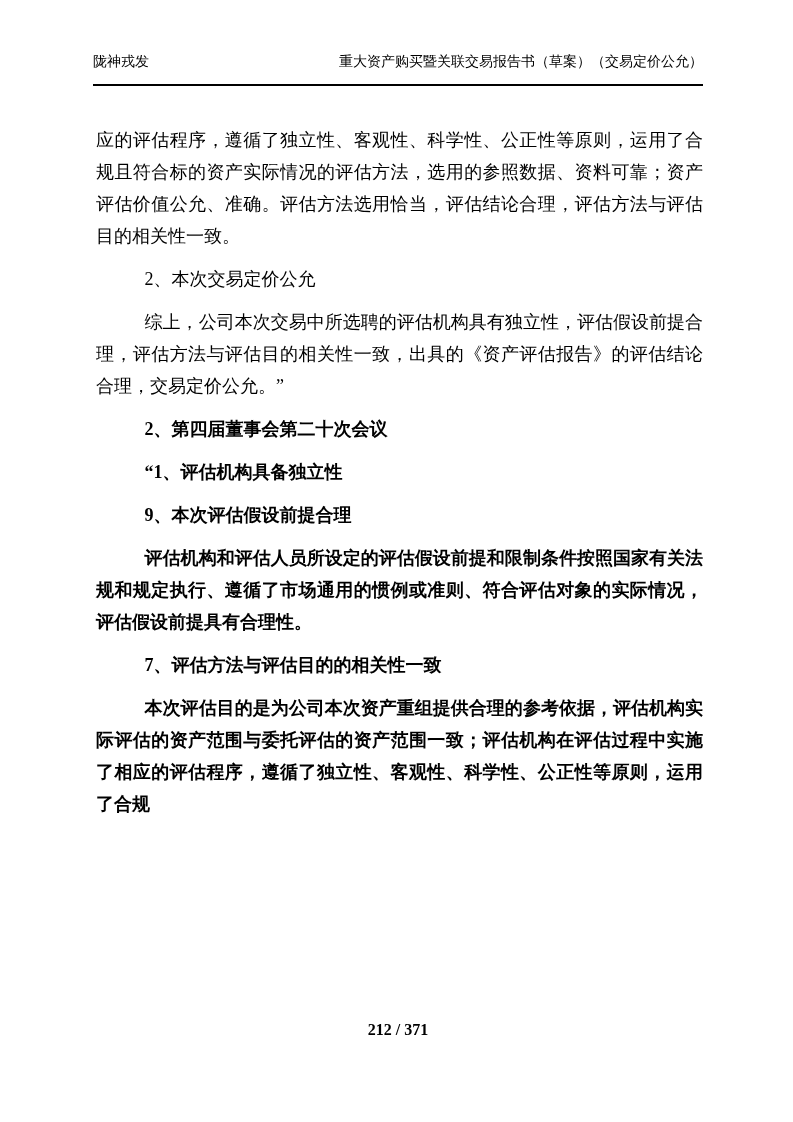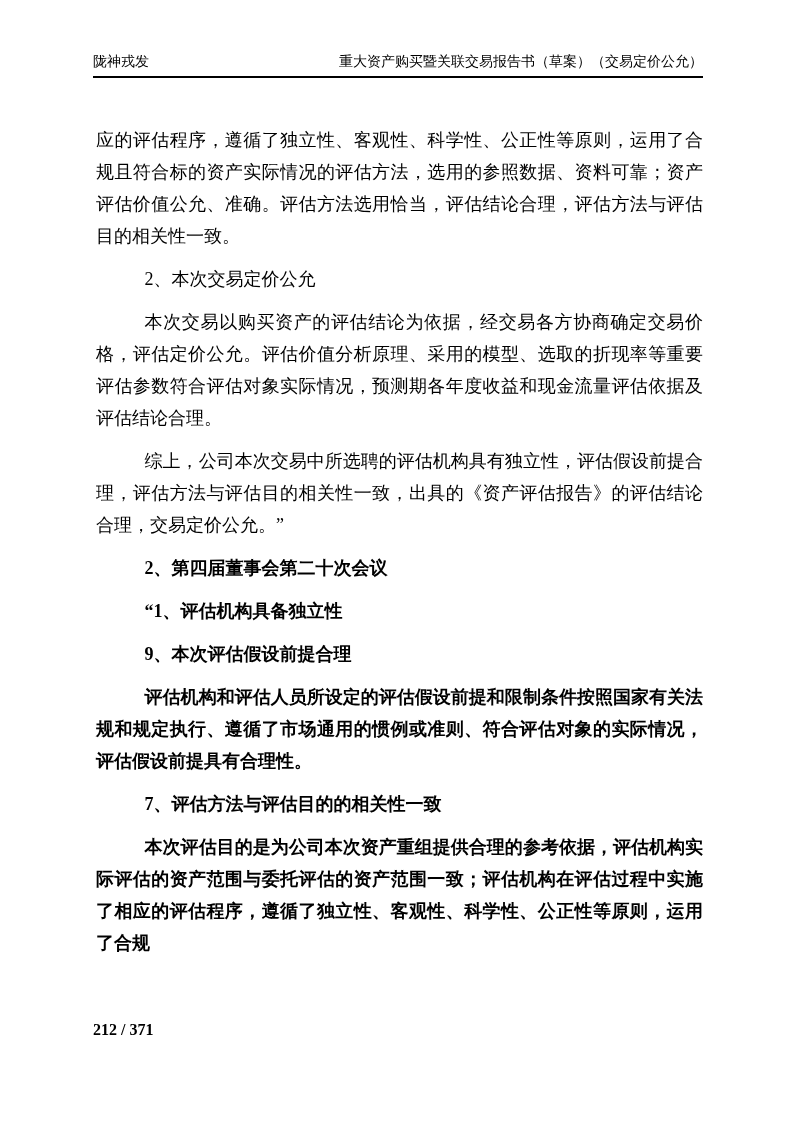--- a/index.html
+++ b/index.html
@@ -21,21 +21,21 @@
     position: absolute;
     top: 52px;
     left: 93px;
     right: 90px;
     display: flex;
     justify-content: space-between;
     align-items: flex-end;
     font-size: 14px;
     line-height: 20px;
     border-bottom: 2px solid #000000;
-    padding-bottom: 4px;
+    padding-bottom: 12px;
   }
   .header .left-text { white-space: nowrap; }
   .header .right-text { white-space: nowrap; }
   .content {
     position: absolute;
     top: 92px;
     left: 96px;
     right: 90px;
     font-size: 18px;
     line-height: 32px;
@@ -48,40 +48,39 @@
   .content p:first-child {
     margin-top: 0;
   }
   .indent { text-indent: 2.7em; }
   .bold { font-weight: 700; }
   .footer {
     position: absolute;
     top: 1020px;
     left: 93px;
     right: 90px;
-    text-align: left;
+    text-align: center;
     font-size: 16px;
     line-height: 20px;
     font-weight: 700;
   }
 </style>
 </head>
 <body>
 
 <div class="page">
 
   <div class="header">
     <span class="left-text">陇神戎发</span>
     <span class="right-text">重大资产购买暨关联交易报告书（草案）（交易定价公允）</span>
   </div>
 
   <div class="content">
     <p class="para">应的评估程序，遵循了独立性、客观性、科学性、公正性等原则，运用了合规且符合标的资产实际情况的评估方法，选用的参照数据、资料可靠；资产评估价值公允、准确。评估方法选用恰当，评估结论合理，评估方法与评估目的相关性一致。</p>
     <p class="para indent">2、本次交易定价公允</p>
-    <p class="para indent">本次交易以购买资产的评估结论为依据，经交易各方协商确定交易价格，评估定价公允。评估价值分析原理、采用的模型、选取的折现率等重要评估参数符合评估对象实际情况，预测期各年度收益和现金流量评估依据及评估结论合理。</p>
     <p class="para indent">综上，公司本次交易中所选聘的评估机构具有独立性，评估假设前提合理，评估方法与评估目的相关性一致，出具的《资产评估报告》的评估结论合理，交易定价公允。”</p>
     <p class="para indent bold">2、第四届董事会第二十次会议</p>
     <p class="para indent bold">“1、评估机构具备独立性</p>
     <p class="para indent bold">9、本次评估假设前提合理</p>
     <p class="para indent bold">评估机构和评估人员所设定的评估假设前提和限制条件按照国家有关法规和规定执行、遵循了市场通用的惯例或准则、符合评估对象的实际情况，评估假设前提具有合理性。</p>
     <p class="para indent bold">7、评估方法与评估目的的相关性一致</p>
     <p class="para indent bold">本次评估目的是为公司本次资产重组提供合理的参考依据，评估机构实际评估的资产范围与委托评估的资产范围一致；评估机构在评估过程中实施了相应的评估程序，遵循了独立性、客观性、科学性、公正性等原则，运用了合规</p>
   </div>
 
   <div class="footer">

